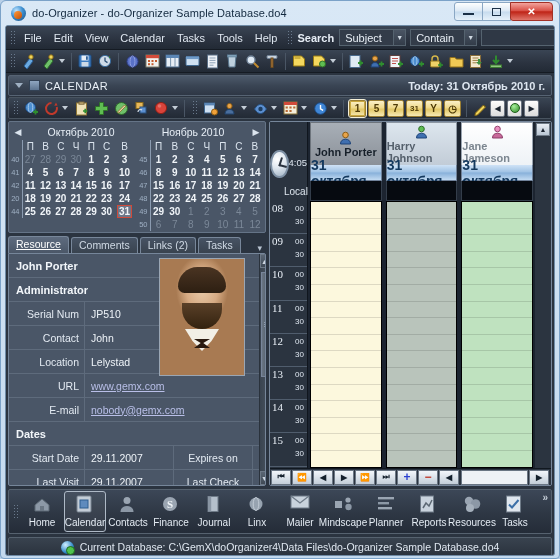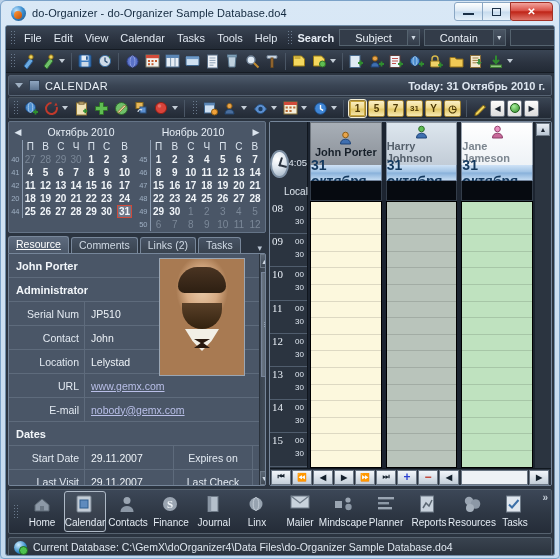--- a/index.html
+++ b/index.html
@@ -61,21 +61,21 @@
     background-image:radial-gradient(#748599 0.6px, transparent 0.7px);
     background-size:3px 3px; opacity:.85; flex:0 0 auto;}
   .menu { display:flex; align-items:center; height:100%; }
   .menu-item { color:#dfe7f0; padding:2px 6px; font-size:11px; cursor:default; }
   .search-label{ color:#e6edf5; font-weight:bold; font-size:11px; padding:0 5px 0 2px;}
   .cbo {
     height:17px; display:flex; align-items:stretch; margin-right:4px;
   }
   .cbo .val {
     background:#333c49; border:1px solid #55636f; border-right:none;
-    color:#e8eef5; padding:0 15px; display:flex;align-items:center; font-size:11px;
+    color:#e8eef5; padding:0 5px; display:flex;align-items:center; font-size:11px;
     min-width:54px;
   }
   .cbo .arw {
     width:13px; background:linear-gradient(180deg,#4a5564,#333c49);
     border:1px solid #55636f; display:flex;align-items:center;justify-content:center;
     color:#cfd8e2; font-size:7px;
   }
   .searchbox {
     height:17px; width:118px; background:#2f3845; border:1px solid #55636f;
   }
@@ -295,21 +295,21 @@
   .mod .mi{ width:20px;height:20px; margin-bottom:2px; position:relative;}
   .mod .ml{ color:#e4ebf3; font-size:10px; white-space:nowrap; }
   .modchev{ position:absolute; right:3px; top:2px; color:#c3ccd6;font-size:10px;font-weight:bold;}
 
   
   .status {
     height:20px; margin:3px 2px 0 2px;
     background:linear-gradient(180deg,#39434f,#2a323d);
     border:1px solid #56626f; border-radius:2px;
     display:flex; align-items:center; padding:0 5px;
-    color:#dfe7f0; font-size:10.5px;
+    color:#dfe7f0; font-size:10.5px;justify-content:center;
   }
   .status .dbicon{
     width:13px;height:13px;border-radius:50%; margin-right:6px;
     background:radial-gradient(circle at 35% 30%,#cfeeff,#2f86c6 60%,#17496f);
     position:relative; flex:0 0 auto;
   }
   .status .dbicon:after{content:"";position:absolute;right:-1px;bottom:-1px;width:7px;height:7px;
     border-radius:50%;background:#4ec24e;border:1px solid #1f6b1f;}
 </style>
 </head>

